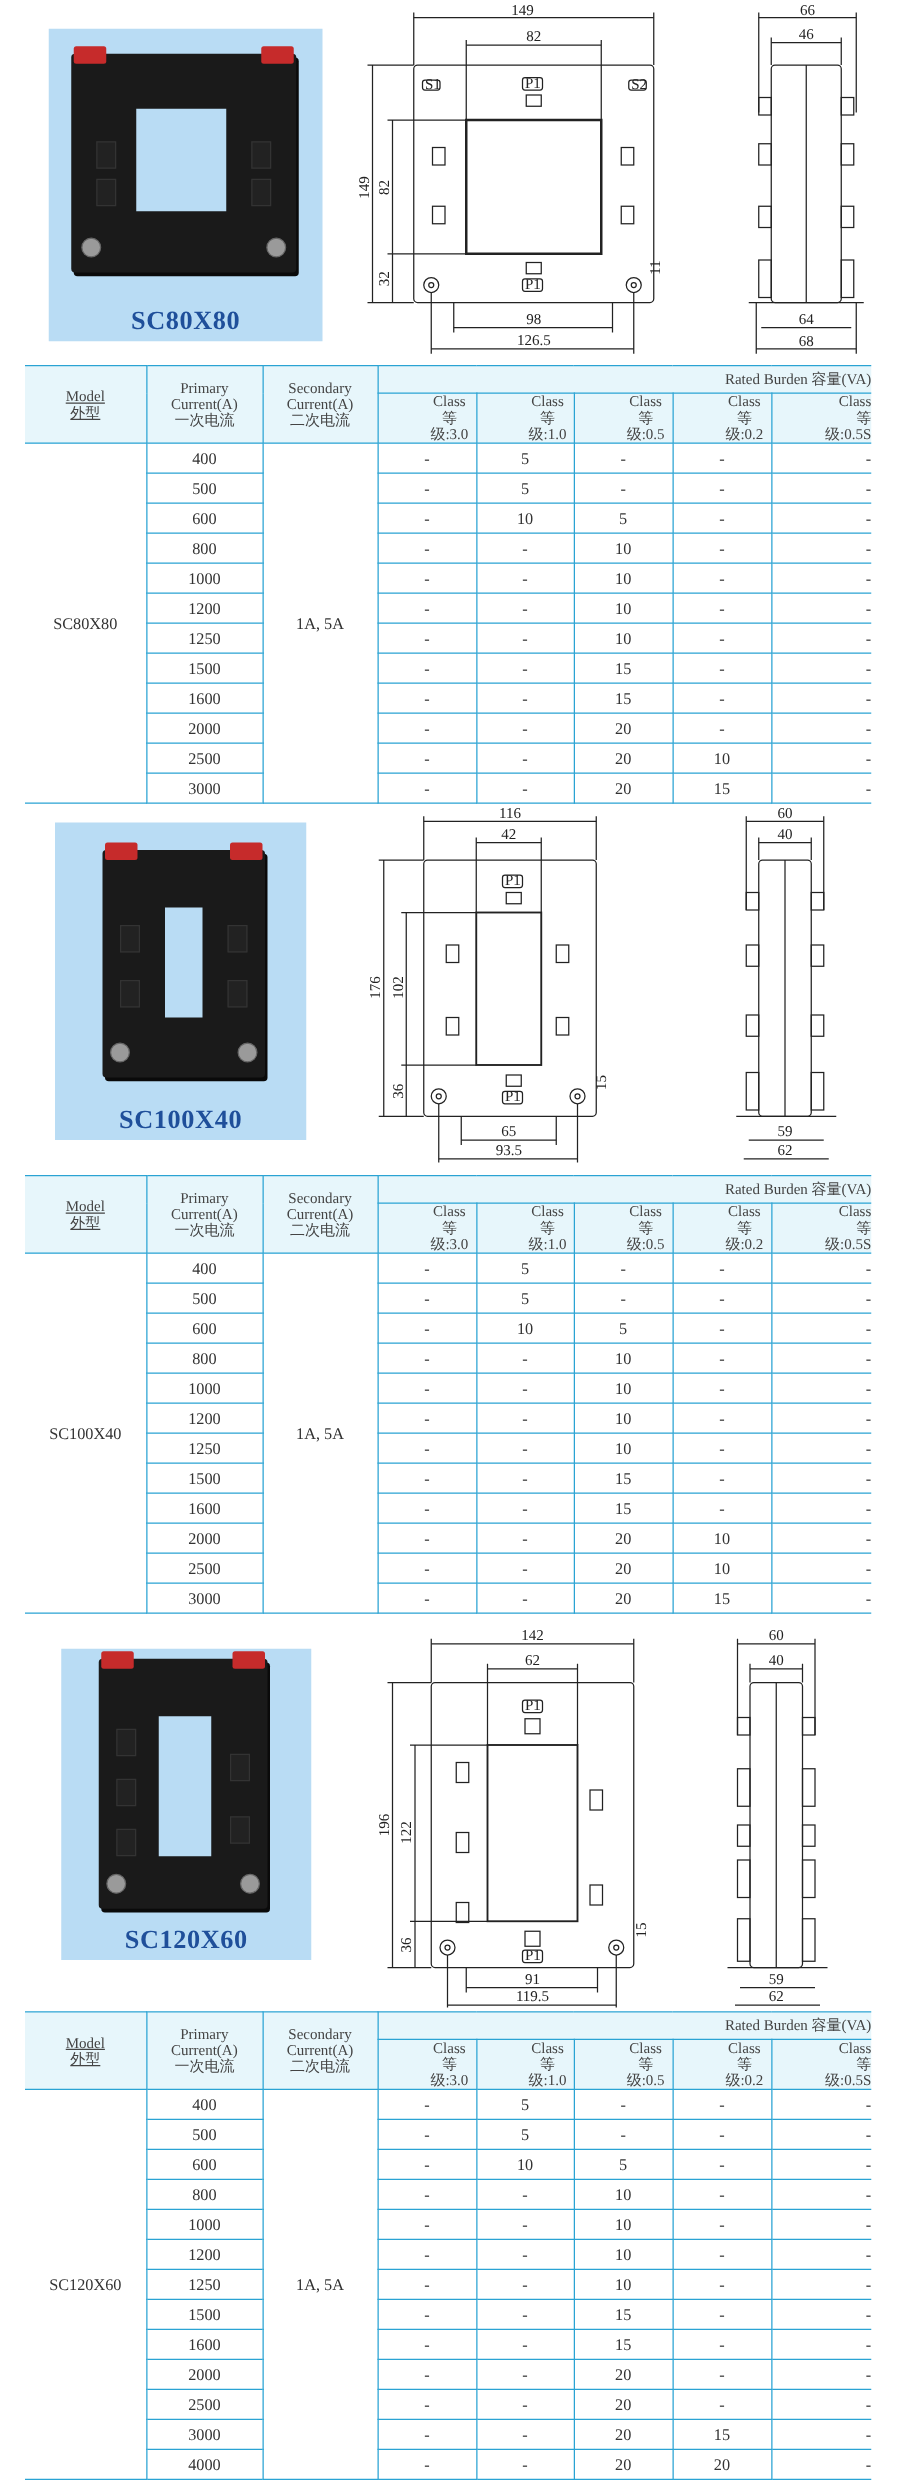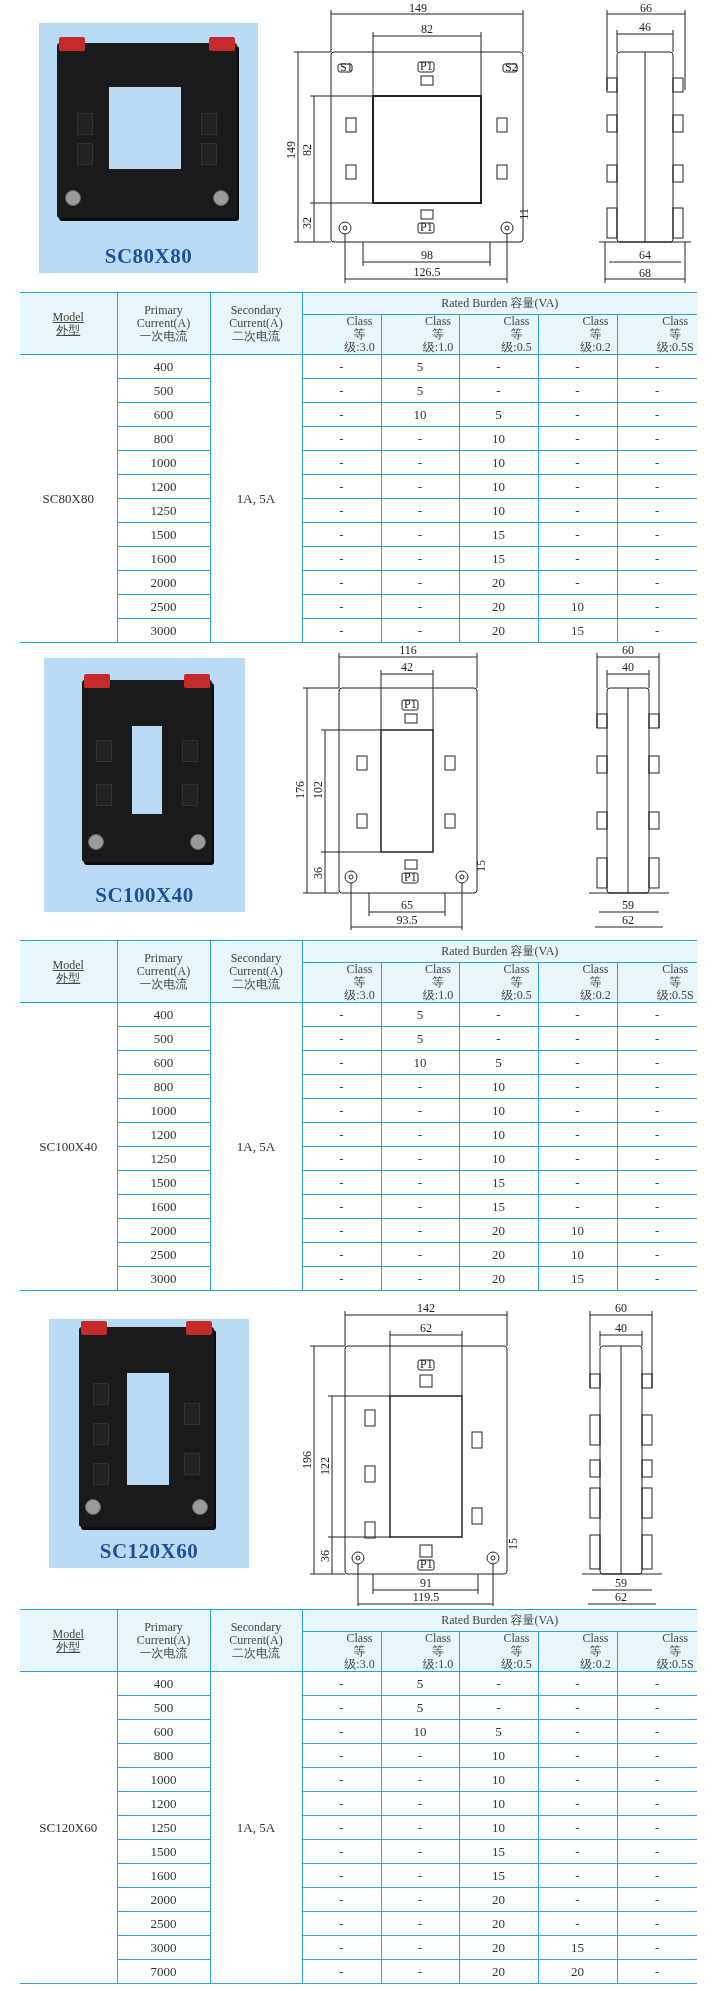--- a/index.html
+++ b/index.html
@@ -14,21 +14,21 @@
   .drw{position:absolute;}
   .drw svg{width:100%;height:100%;overflow:visible;}
   .drw text{font-family:"Liberation Serif",serif;font-size:12px;fill:#222;}
   table.spec{position:absolute;left:20px;width:677px;border-collapse:collapse;font-size:12px;table-layout:fixed;}
   table.spec td, table.spec th{border:1px solid #2aa3d3;text-align:center;padding:0;font-weight:normal;line-height:13px;}
   table.spec thead th{background:#e7f6fb;color:#444;}
   table.spec tbody td{height:23px;color:#333;font-size:13px;}
   table.spec tr.h1 th{height:21px;}
   table.spec tr.h2 th{height:35px;padding-left:36px;}
   table.spec .lft{border-left:none;text-decoration:underline;}
-  table.spec .rgt{border-right:none;}
+  table.spec .rgt{border-right:none;text-align:right;}
   table.spec td.model, table.spec td.sec{border-bottom:1px solid #2aa3d3;}
   table.spec td.model{border-left:none;}
   .dash{color:#666;}
 </style>
 </head>
 <body>
 
 <div class="photo" style="left:39px;top:23px;width:219px;height:250px;">
   <div class="ct" style="left:18px;top:20px;width:180px;height:175px;">
     <div class="cap" style="left:2px;"></div>
@@ -699,21 +699,21 @@
       </tr>
       <tr>
         <td>3000</td>
         <td class="dash">-</td>
         <td class="dash">-</td>
         <td>20</td>
         <td>15</td>
         <td class="rgt dash">-</td>
       </tr>
       <tr>
-        <td>7000</td>
+        <td>4000</td>
         <td class="dash">-</td>
         <td class="dash">-</td>
         <td>20</td>
         <td>20</td>
         <td class="rgt dash">-</td>
       </tr>
     </tbody>
 </table>
 
 </body></html>

